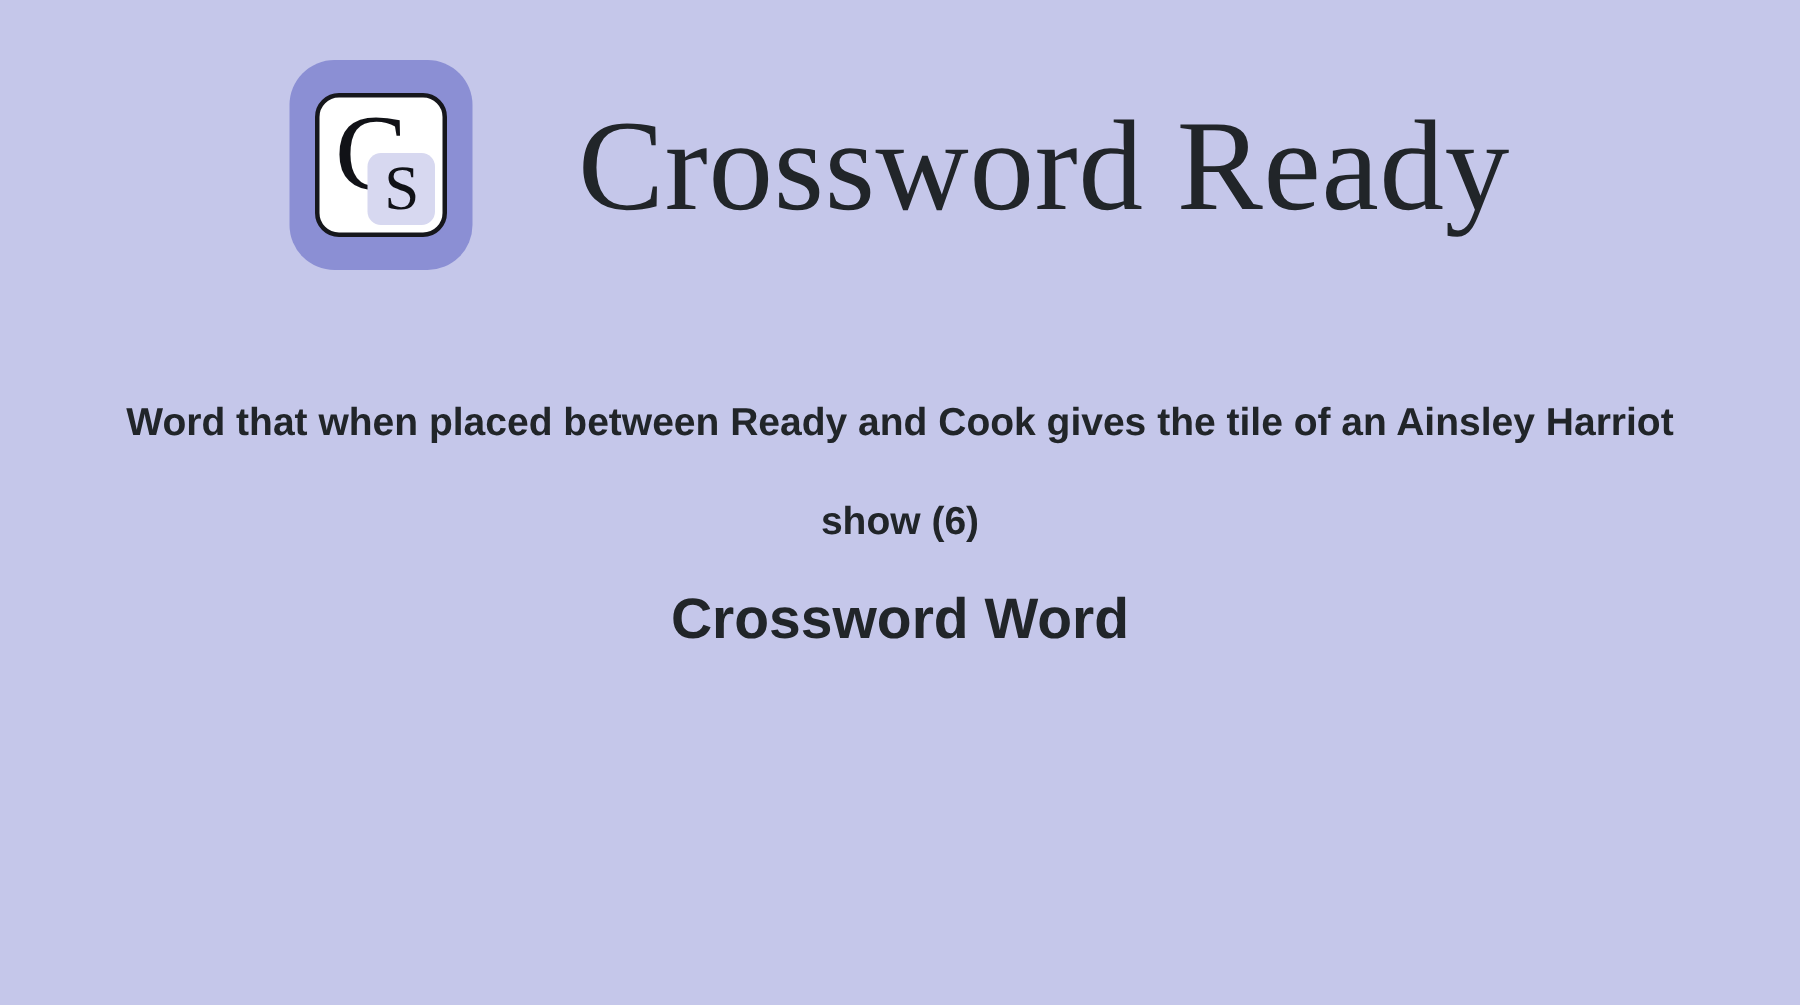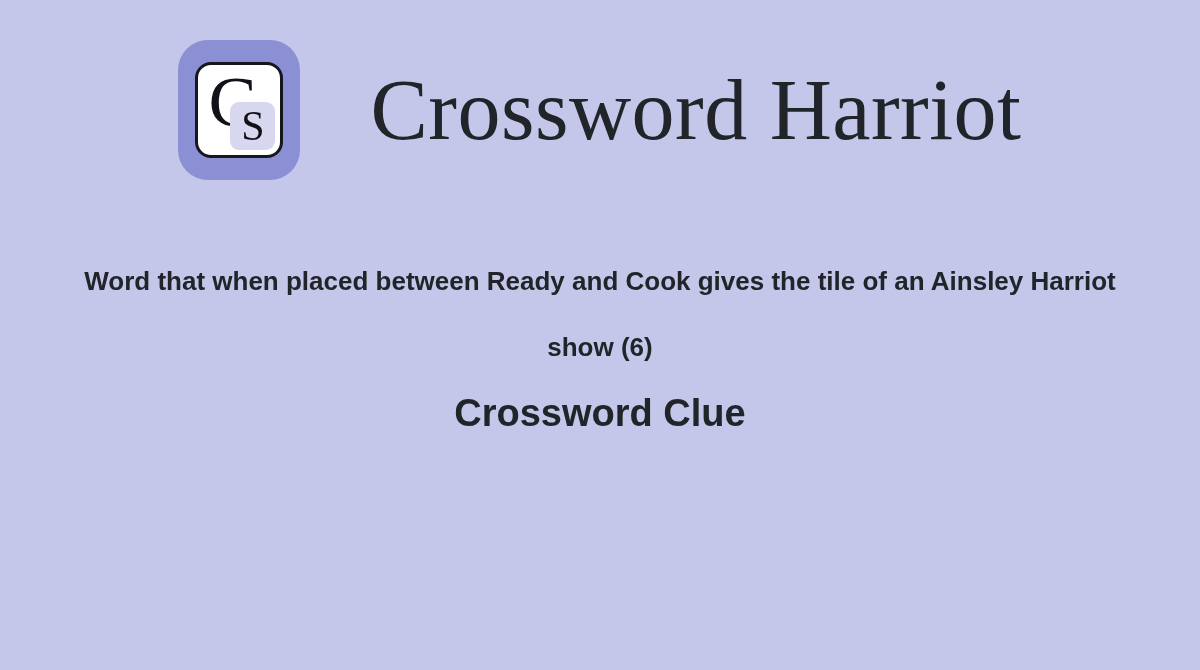--- a/index.html
+++ b/index.html
@@ -149,22 +149,22 @@
     <div class="logo">
       <div class="logo-outer"></div>
       <div class="logo-inner">
         <span class="logo-c">C</span>
         <span class="logo-s-badge">
           <span class="logo-s">S</span>
         </span>
       </div>
     </div>
 
-    <div class="site-title">Crossword Harriot</div>
+    <div class="site-title">Crossword Ready</div>
 
   </div>
 
   <div class="clue-block">
     <h1 class="clue-text">Word that when placed between Ready and Cook gives the tile of an Ainsley Harriot show (6)</h1>
-    <h2 class="clue-subtitle">Crossword Clue</h2>
+    <h2 class="clue-subtitle">Crossword Word</h2>
   </div>
 
 </div>
 
 </body></html>

